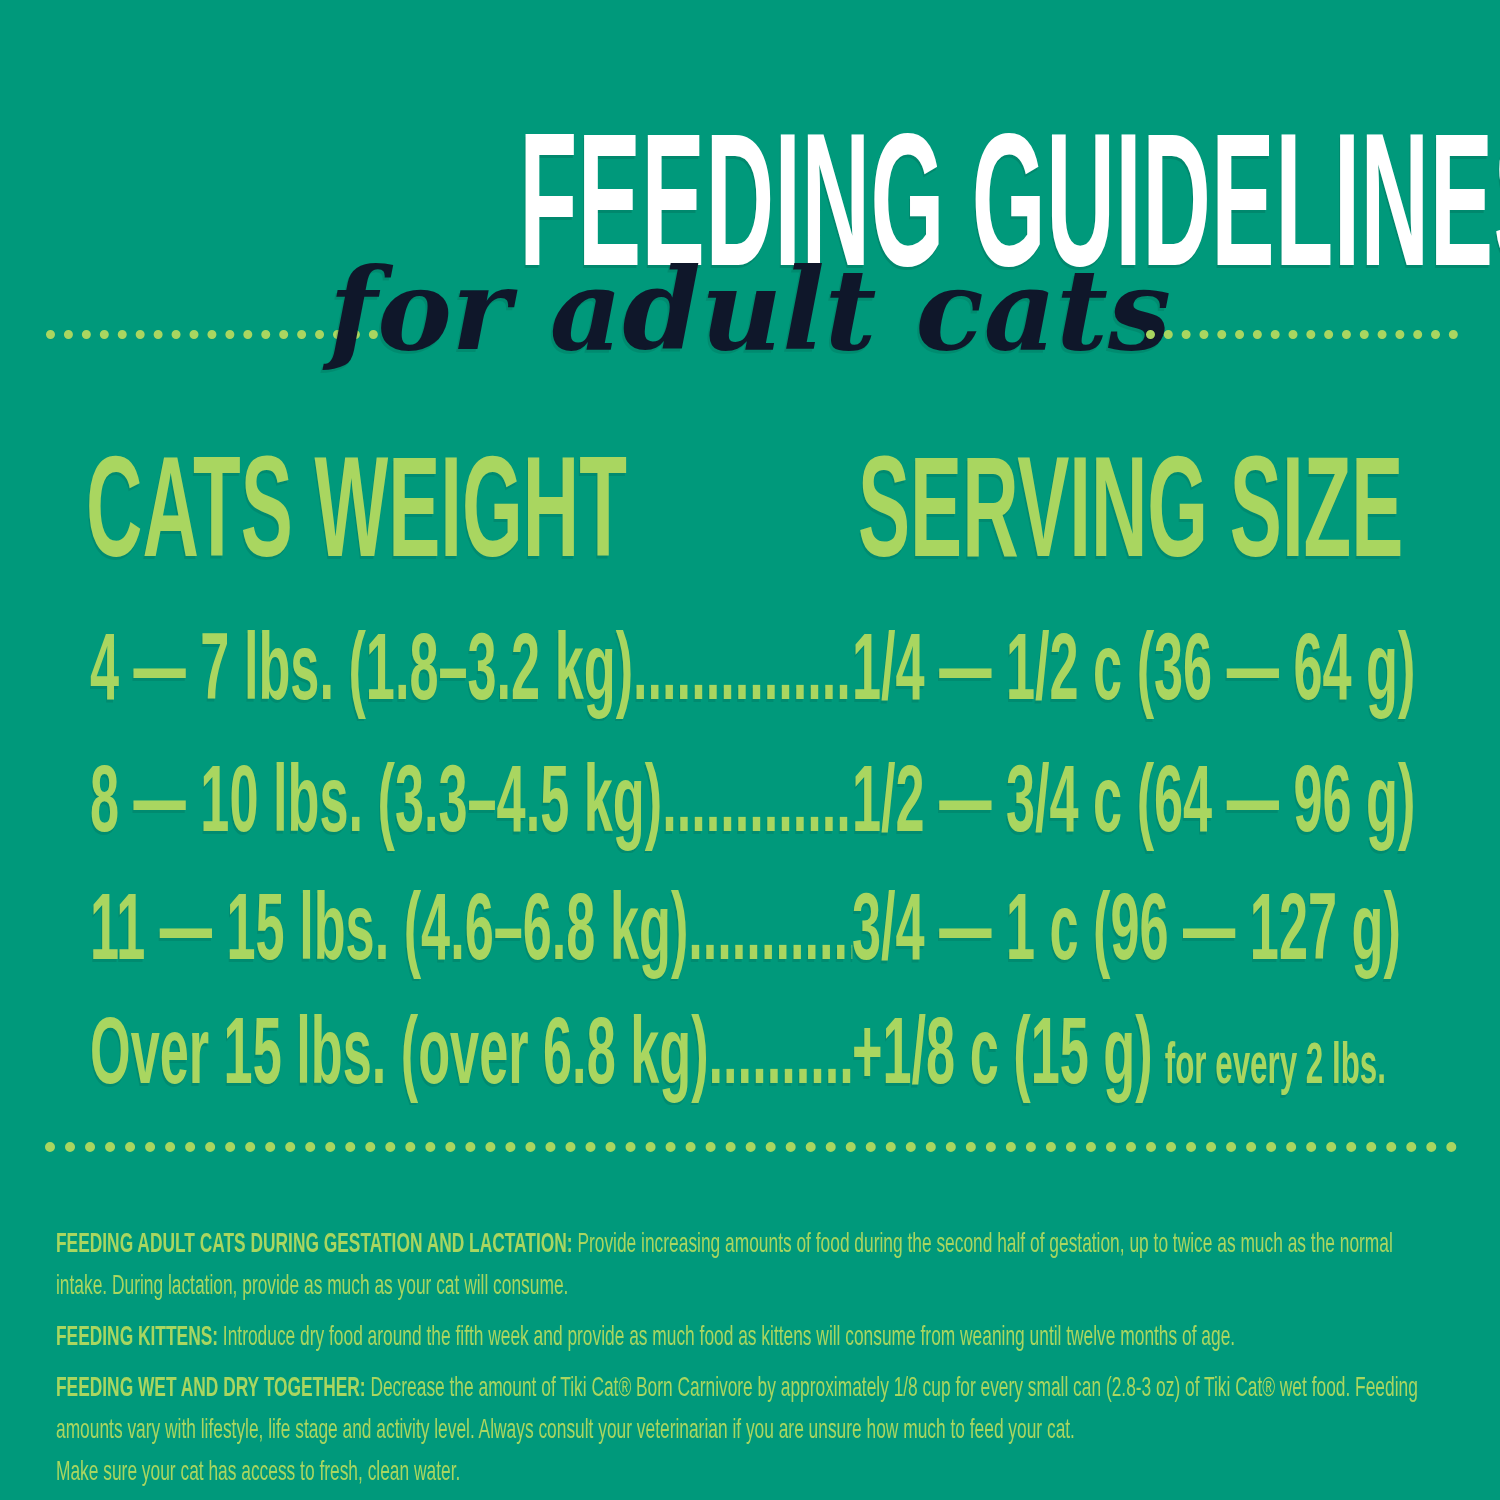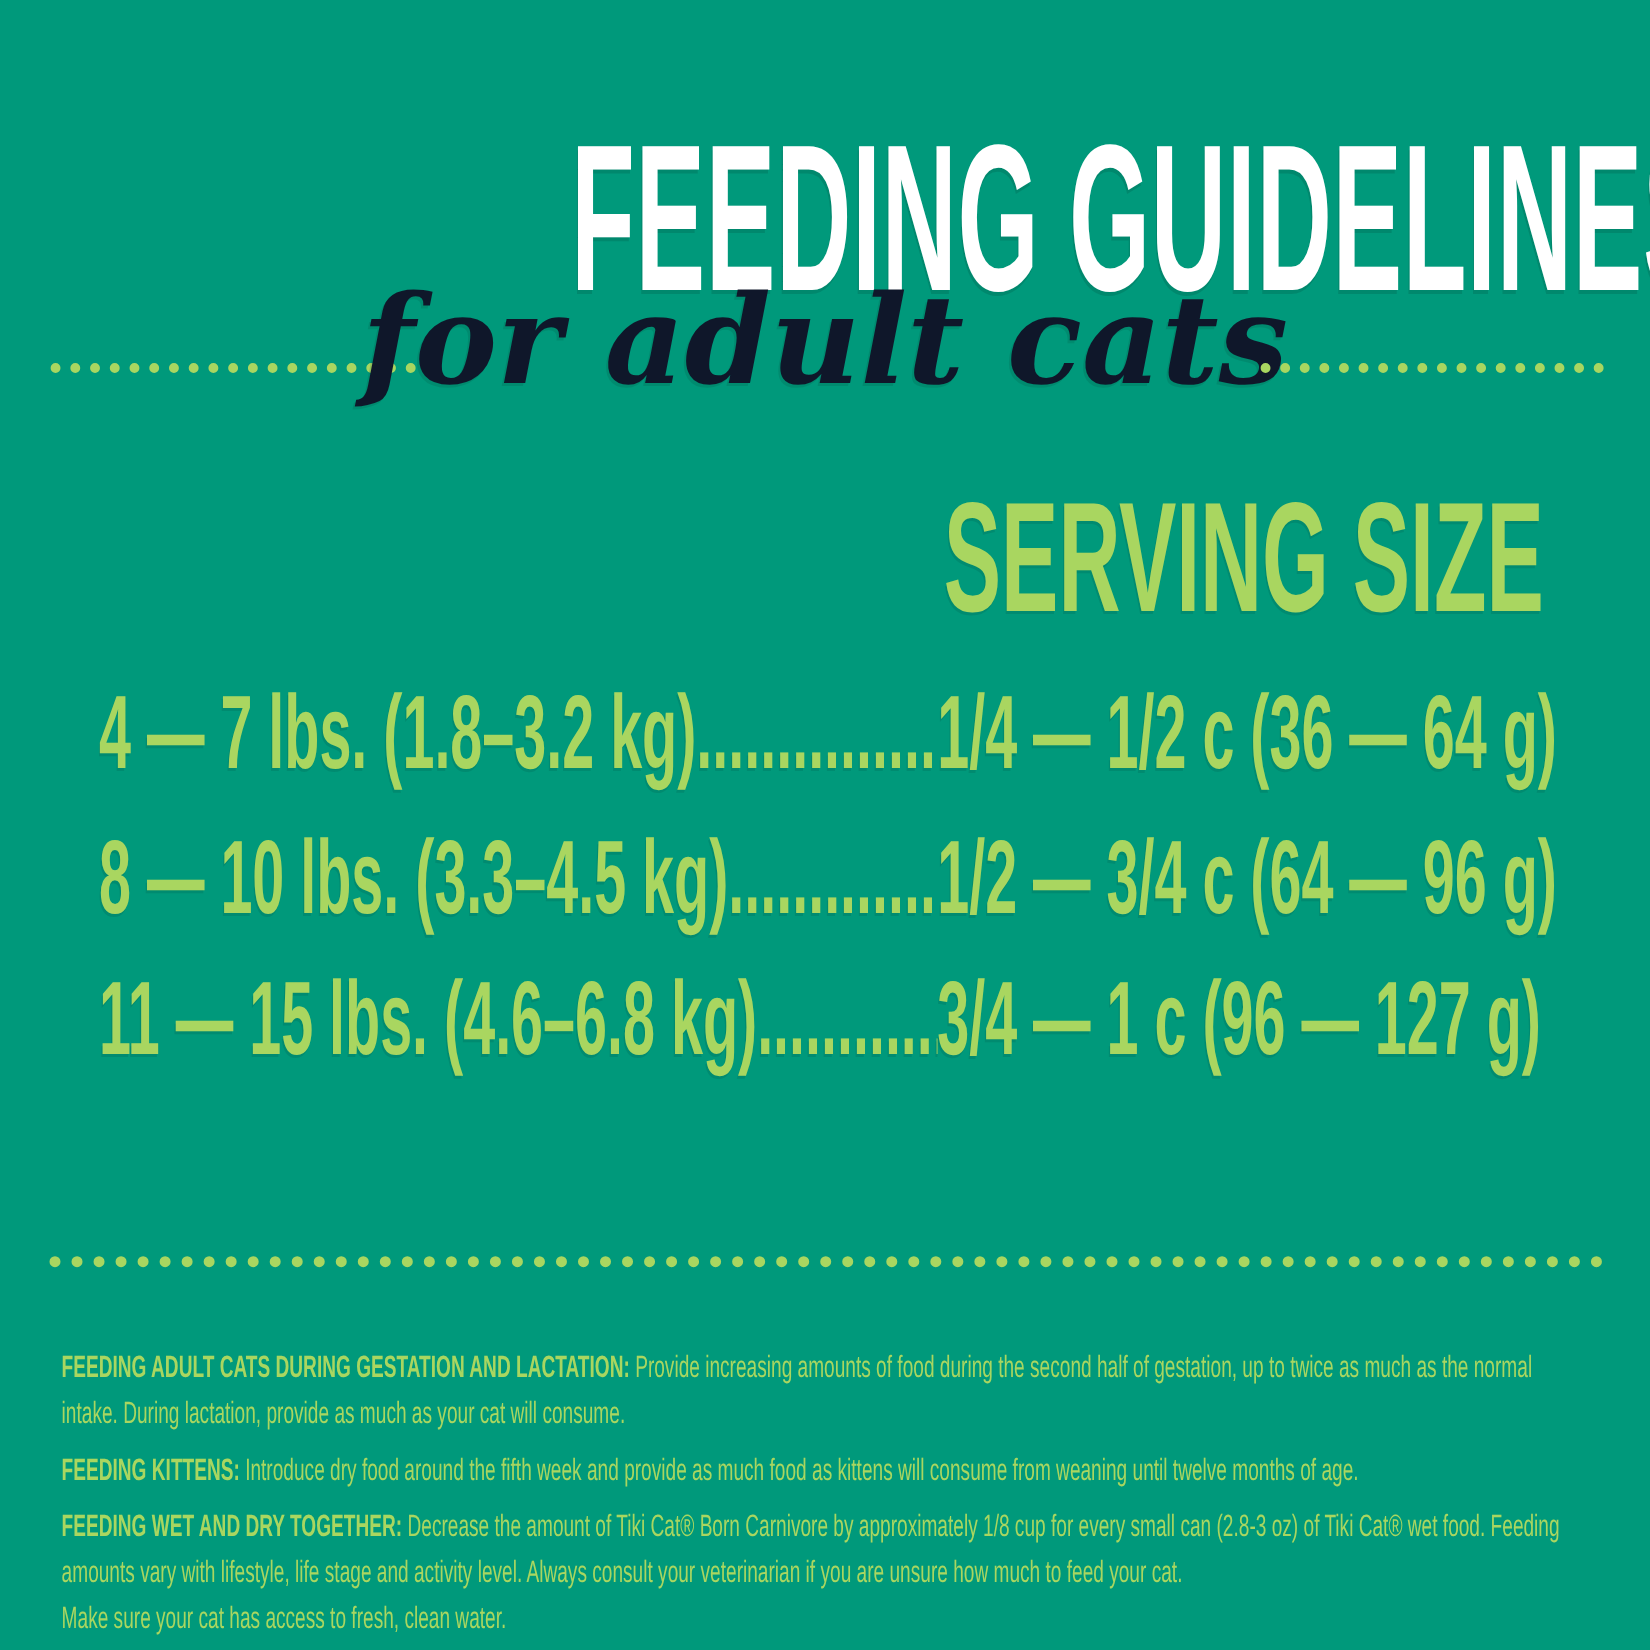--- a/index.html
+++ b/index.html
@@ -103,39 +103,46 @@
   <div class="title-wrap">
     <span class="title-text">FEEDING GUIDELINES</span>
   </div>
 
   <div class="subtitle-wrap">
     <span class="dotline left"></span>
     <span class="script-text">for adult cats</span>
     <span class="dotline right"></span>
   </div>
 
+  <div class="col-header c1">
+    <span class="hx">CATS WEIGHT</span>
+  </div>
   <div class="col-header c2">
     <span class="hx">SERVING SIZE</span>
   </div>
 
   <div class="g-row r1">
     <span class="g-left"><span>4 — 7 lbs. (1.8–3.2 kg)</span><span>................</span></span>
     <span class="g-right"><span>1/4 — 1/2 c (36 — 64 g)</span></span>
   </div>
 
   <div class="g-row r2">
     <span class="g-left"><span>8 — 10 lbs. (3.3–4.5 kg)</span><span>..............</span></span>
     <span class="g-right"><span>1/2 — 3/4 c (64 — 96 g)</span></span>
   </div>
 
   <div class="g-row r3">
     <span class="g-left"><span>11 — 15 lbs. (4.6–6.8 kg)</span><span>............</span></span>
     <span class="g-right"><span>3/4 — 1 c (96 — 127 g)</span></span>
   </div>
 
+  <div class="g-row r4">
+    <span class="g-left"><span>Over 15 lbs. (over 6.8 kg)</span><span>..........</span></span>
+    <span class="g-right"><span>+1/8 c (15 g)</span><span class="g-note">for every 2 lbs.</span></span>
+  </div>
 
   <div class="separator"></div>
 
   <div class="footnotes">
     <div class="footnotes-inner">
       <p class="footnote"><span class="fn-label">FEEDING ADULT CATS DURING GESTATION AND LACTATION:</span> <span>Provide increasing amounts of food during the second half of gestation, up to twice as much as the normal intake.  During lactation, provide as much as your cat will consume.</span></p>
       <p class="footnote"><span class="fn-label">FEEDING KITTENS:</span> <span>Introduce dry food around the fifth week and provide as much food as kittens will consume from weaning until twelve months of age.</span></p>
       <p class="footnote"><span class="fn-label">FEEDING WET AND DRY TOGETHER:</span> <span>Decrease the amount of Tiki Cat® Born Carnivore by approximately 1/8 cup for every small can (2.8-3 oz) of Tiki Cat® wet food. Feeding amounts vary with lifestyle, life stage and activity level.  Always consult your veterinarian if you are unsure how much to feed your cat.</span><br><span>Make sure your cat has access to fresh, clean water.</span></p>
     </div>
   </div>

